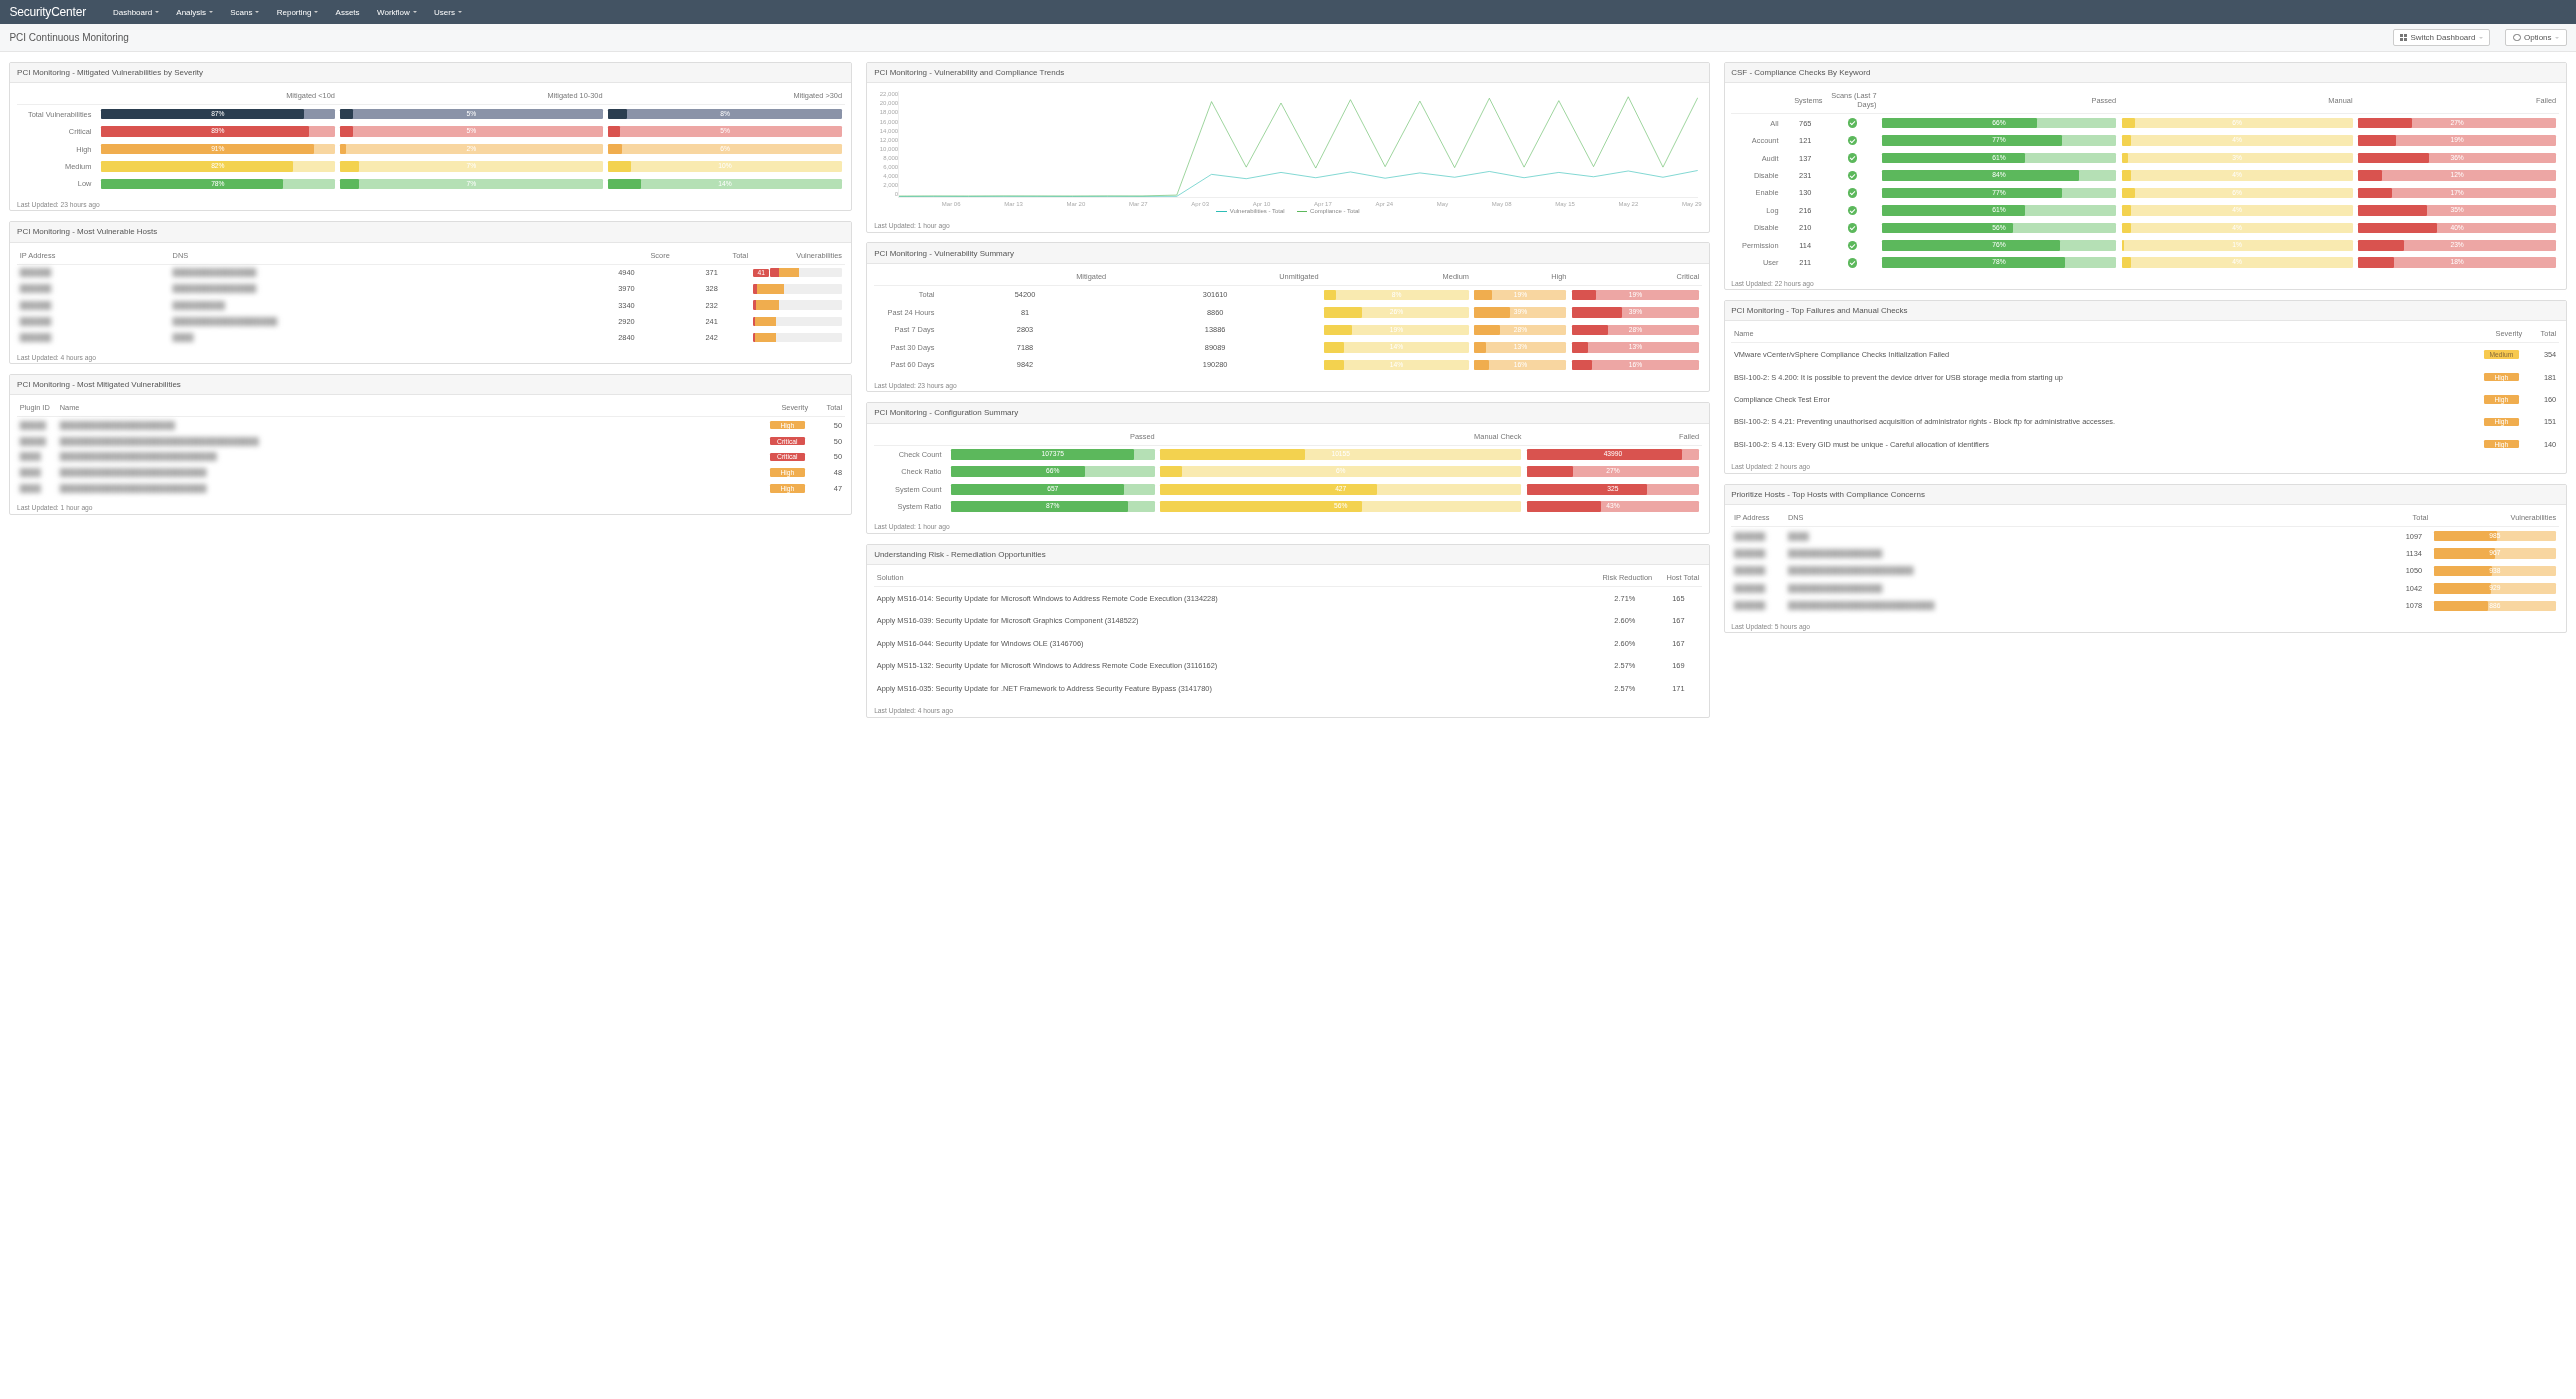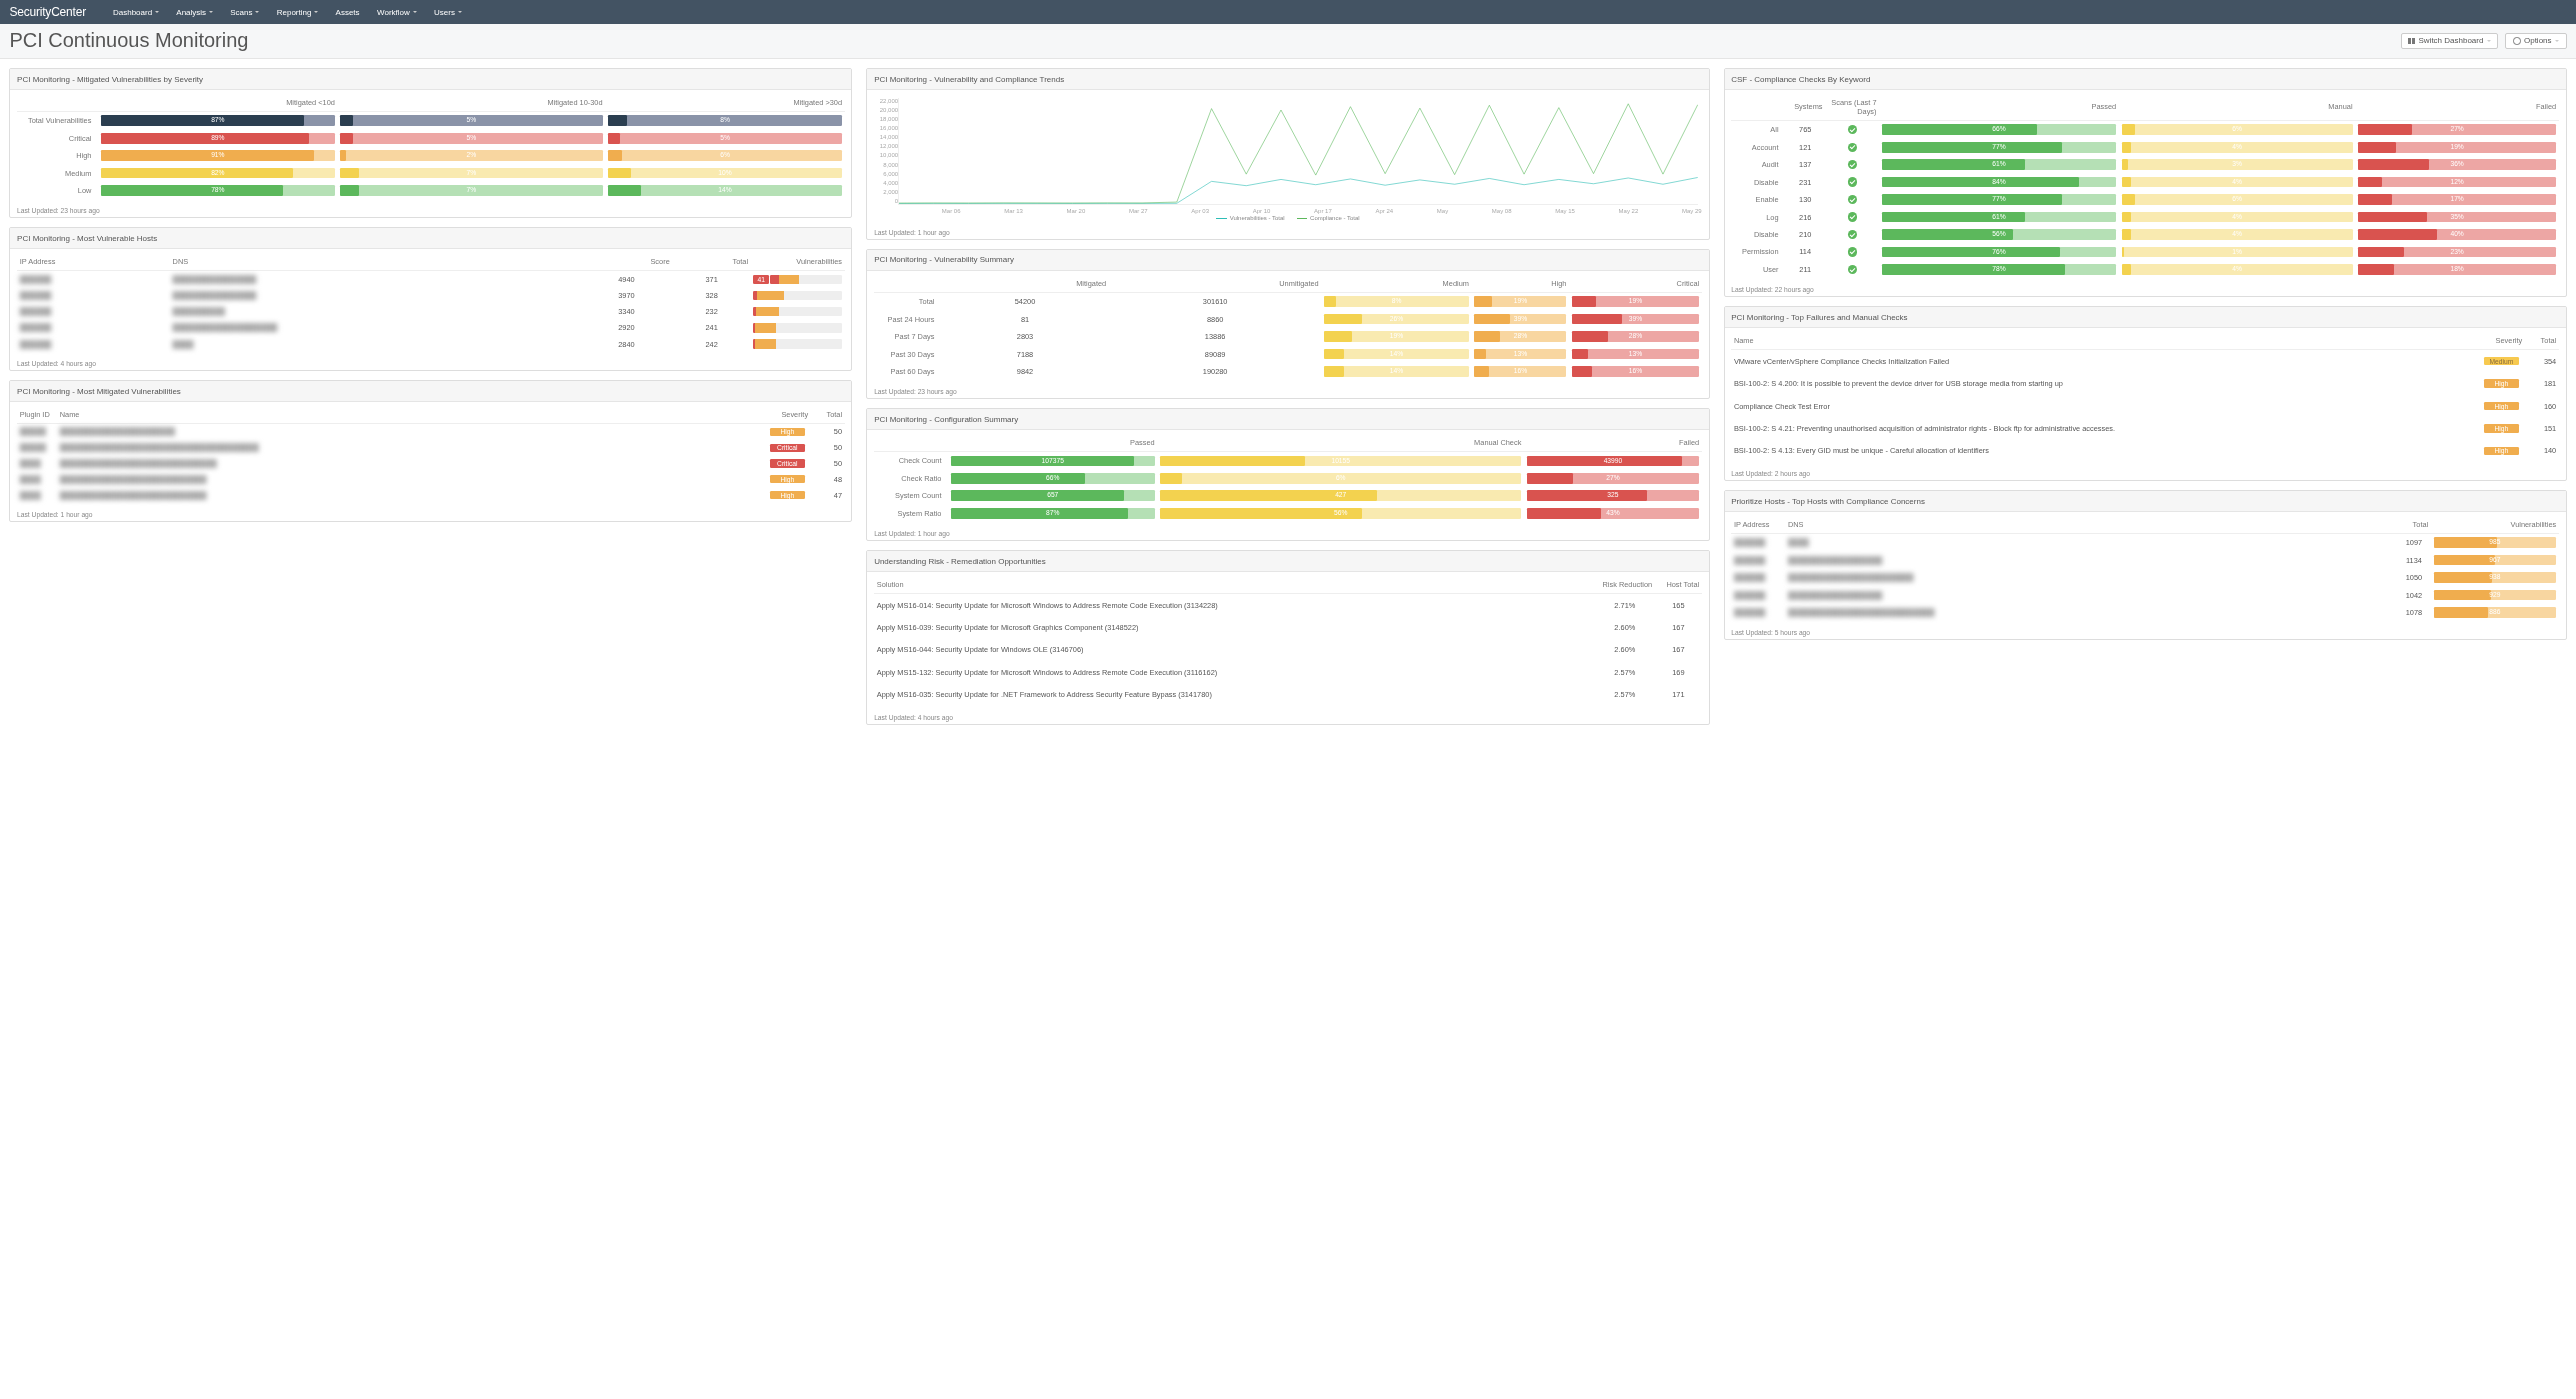--- a/index.html
+++ b/index.html
@@ -3,22 +3,22 @@
 <meta charset="utf-8">
 <style>
 * { box-sizing: border-box; margin: 0; padding: 0; }
 body { font-family: "Helvetica Neue", Helvetica, Arial, sans-serif; font-size: 8px; color: #555; background: #fff; }
 .navbar { background: #435363; color: #fff; height: 24px; display: flex; align-items: center; padding: 0 9.4px; }
 .brand { font-size: 12px; font-weight: 300; margin-right: 27px; letter-spacing: -0.2px; }
 .navmenu { display: flex; gap: 17.5px; }
 .navitem { font-size: 8px; cursor: pointer; display: flex; align-items: center; gap: 2.7px; }
 .caret { width: 0; height: 0; border-left: 2.7px solid transparent; border-right: 2.7px solid transparent; border-top: 2.7px solid #ccc; display: inline-block; }
 .subhead { background: #f6f7f8; border-bottom: 0.7px solid #e5e5e5; padding: 5.4px 9.4px; display: flex; align-items: center; justify-content: space-between; }
-.pagetitle { font-size: 20px; font-weight: 300; color: #555; }
-.headbtns { display: flex; gap: 7px; }
+.pagetitle { font-size: 10px; font-weight: 300; color: #555; }
+.headbtns { display: flex; gap: 15px; }
 .btn { border: 0.7px solid #ccc; background: #fff; border-radius: 2px; padding: 2.7px 6.7px; font-size: 8px; color: #555; cursor: pointer; display: flex; align-items: center; gap: 3.4px; }
 .gear-icon { width: 7.4px; height: 7.4px; border: 1.3px solid #777; border-radius: 50%; position: relative; }
 .grid-icon { width: 6.7px; height: 6.7px; display: grid; grid-template: repeat(2,1fr)/repeat(2,1fr); gap: 0.7px; }
 .grid-icon > div { background: #777; }
 .dash { display: grid; grid-template-columns: 1fr 1fr 1fr; gap: 14px; padding: 9.4px; }
 .col { display: flex; flex-direction: column; gap: 9.4px; }
 .panel { border: 0.7px solid #ddd; border-radius: 2px; overflow: hidden; }
 .panel-head { background: #f6f6f6; border-bottom: 0.7px solid #e5e5e5; padding: 5.4px 6.7px; font-size: 8px; color: #555; }
 .panel-body { padding: 4px 6.7px 5.4px; }
 table { width: 100%; border-collapse: collapse; font-size: 7.4px; }

